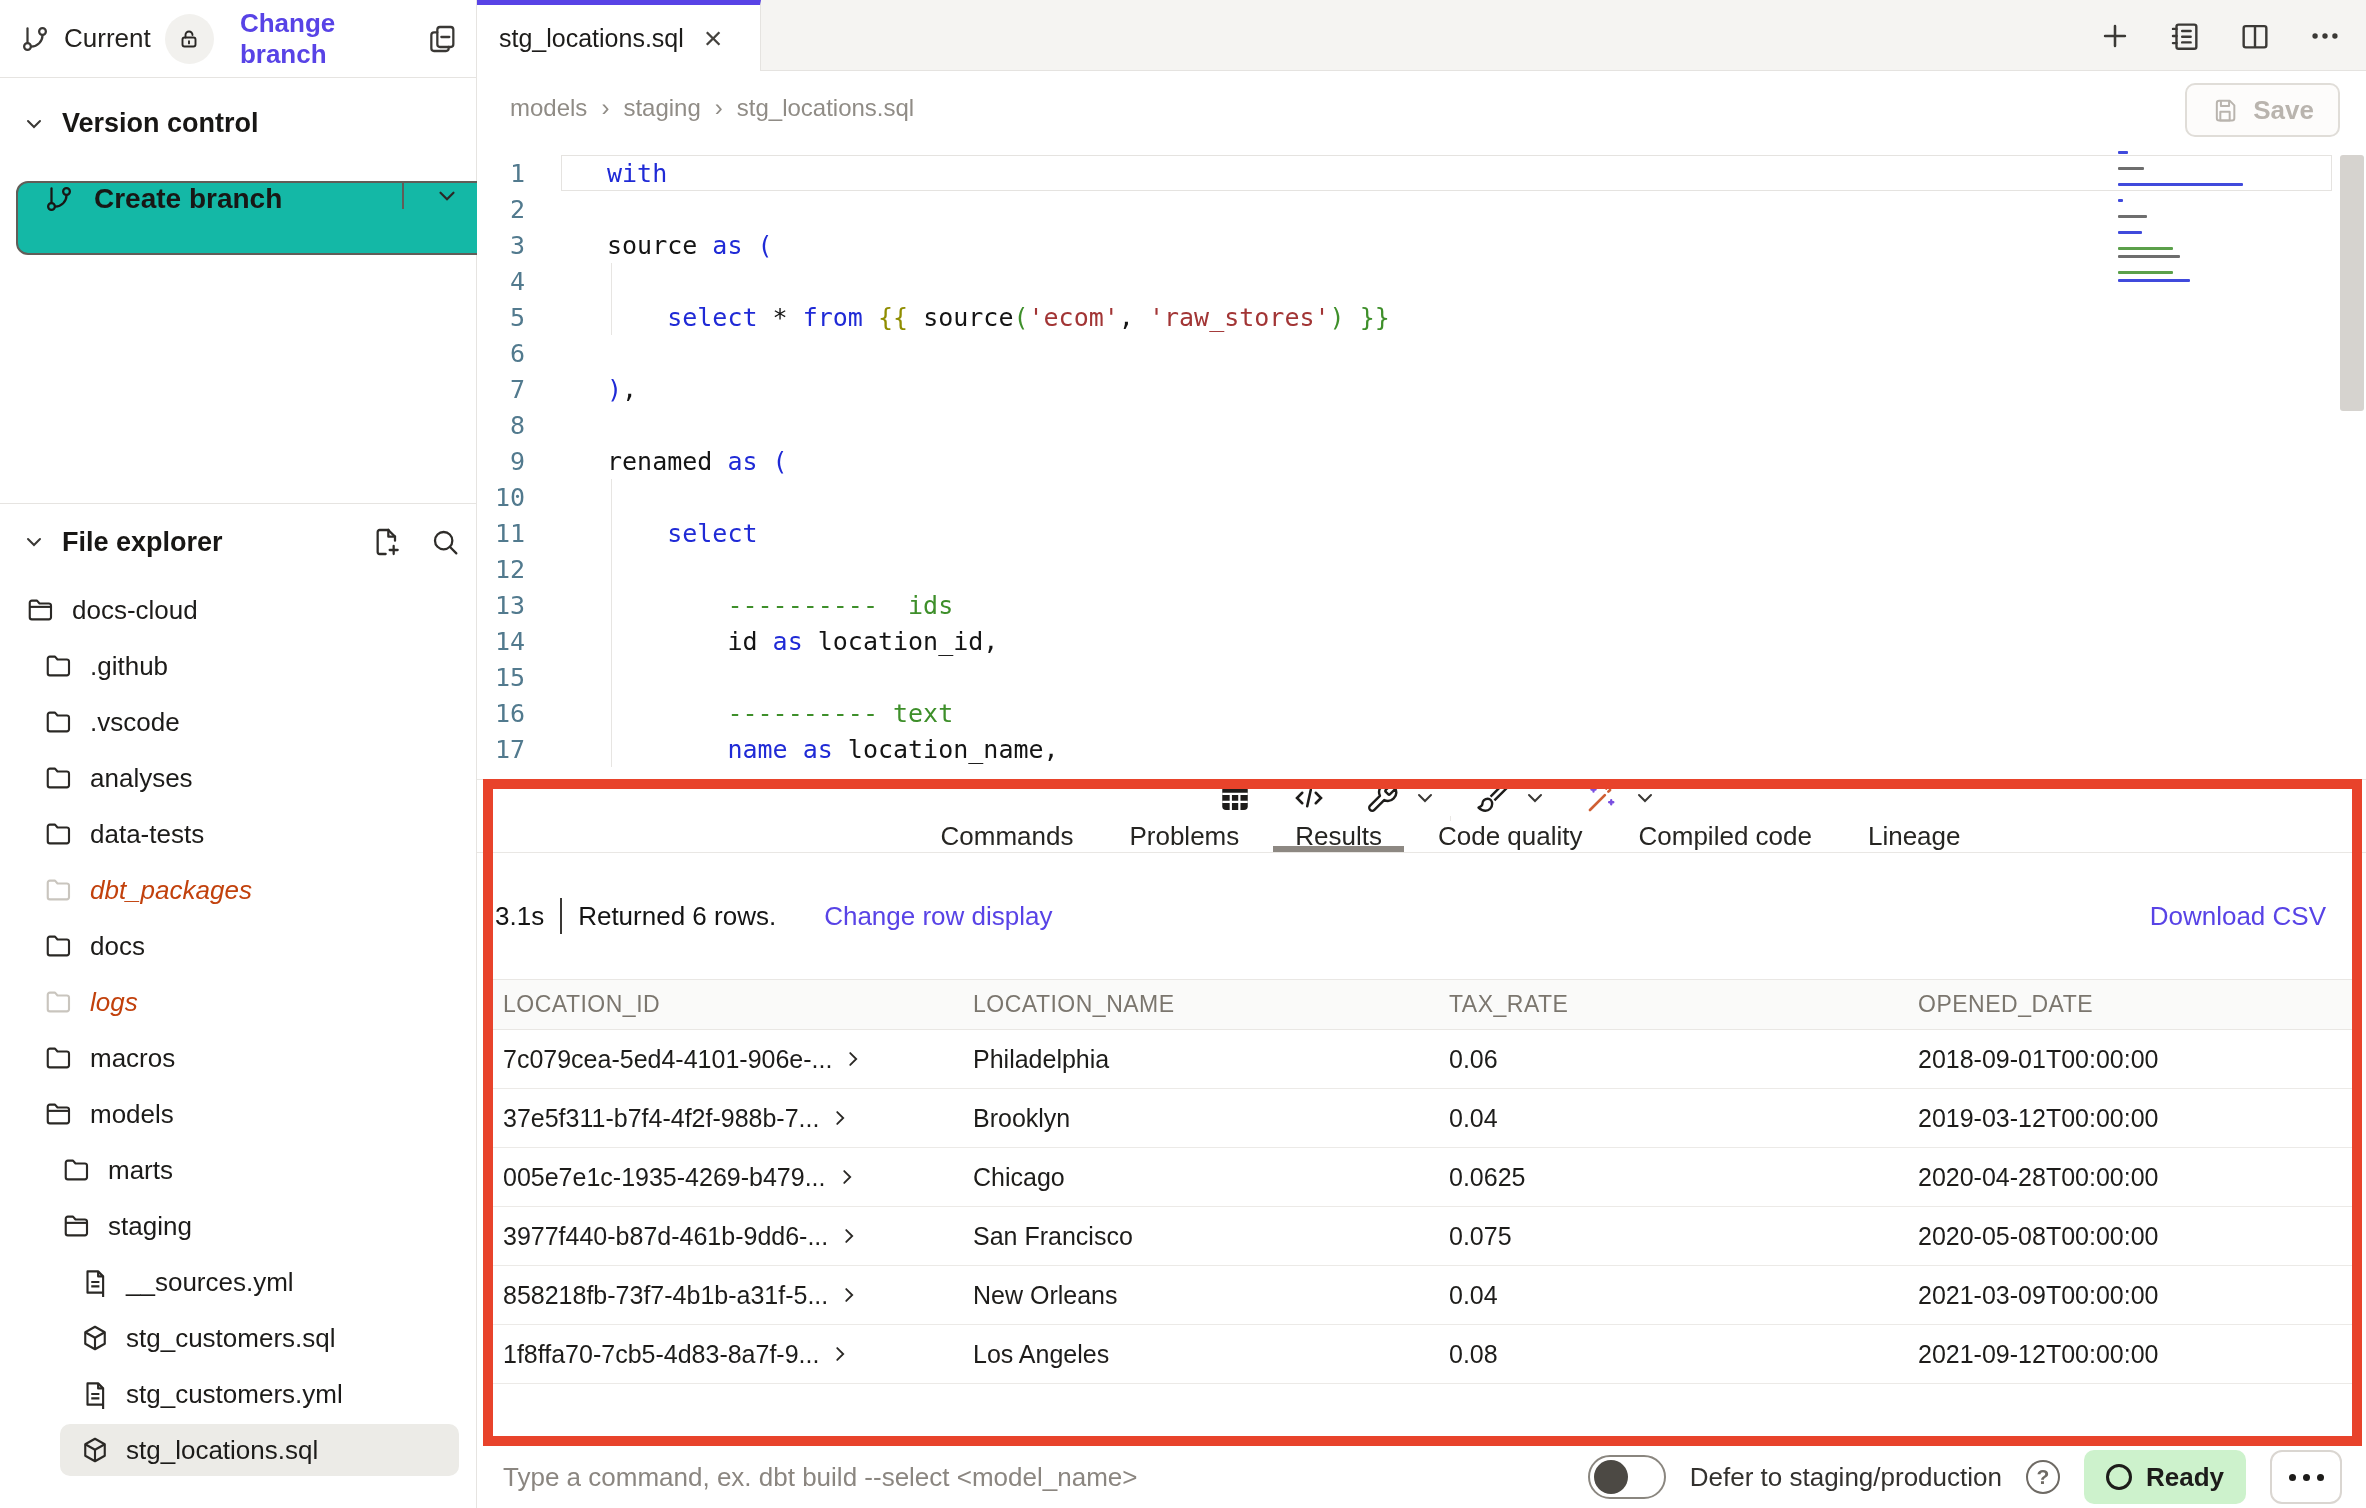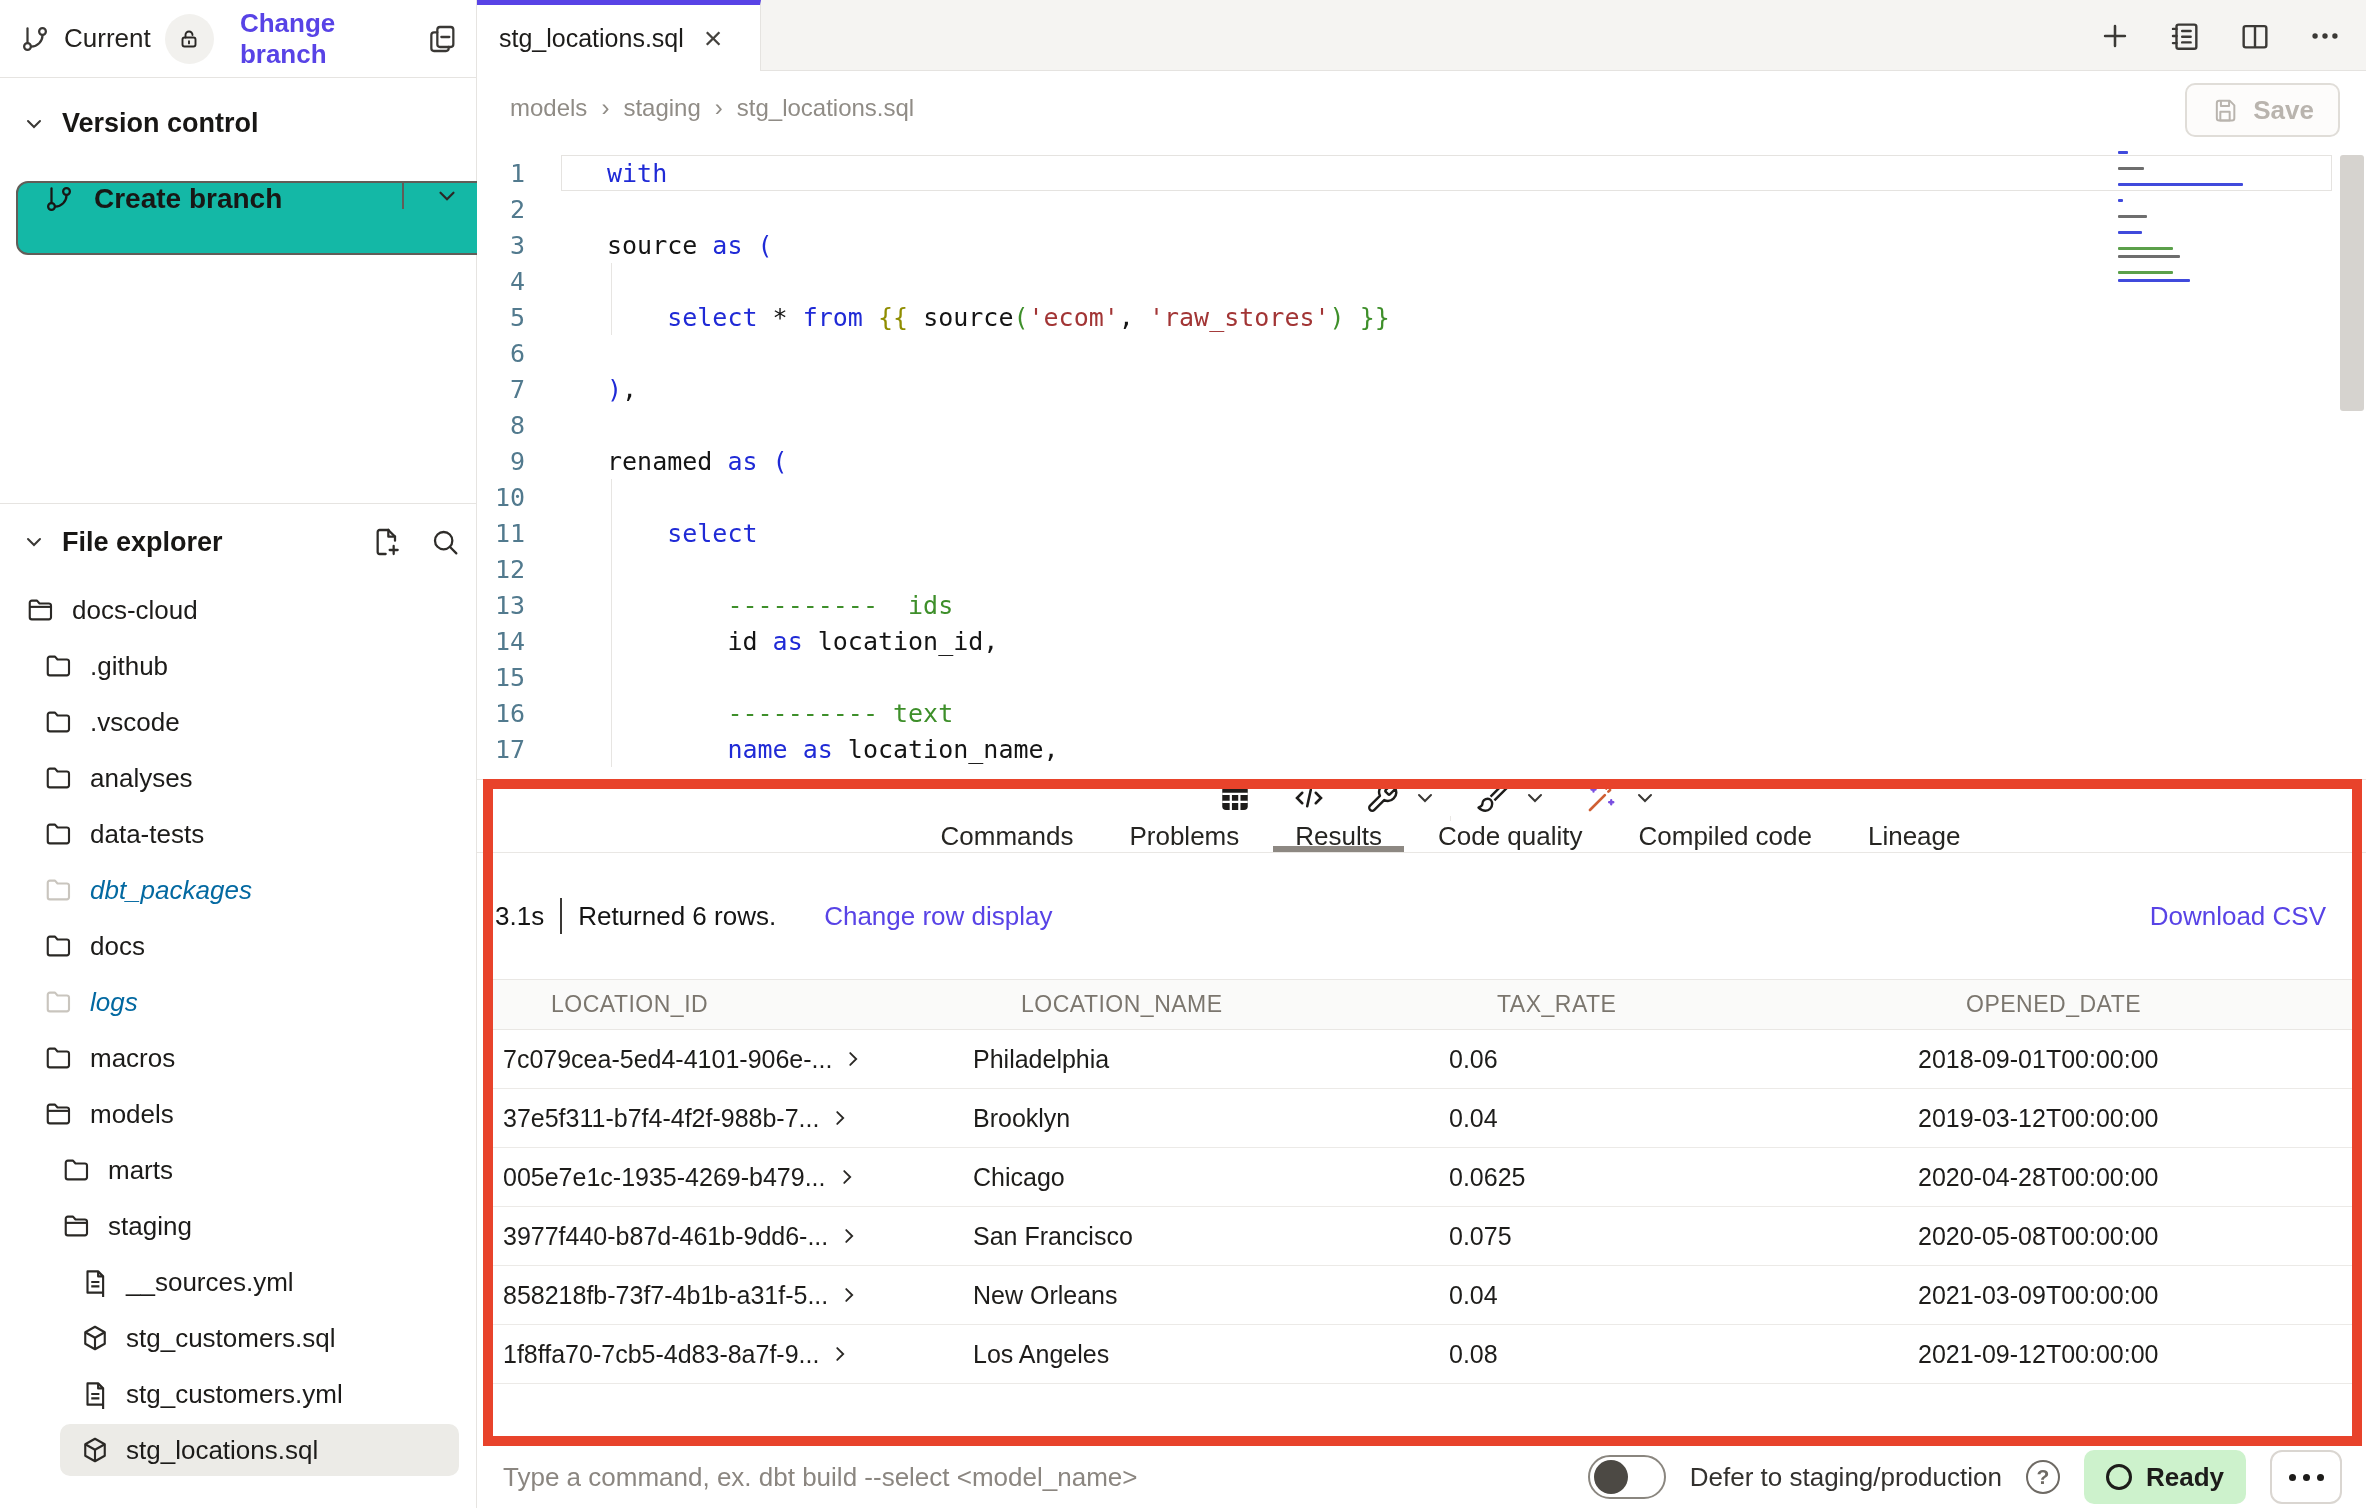--- a/index.html
+++ b/index.html
@@ -26,21 +26,21 @@
 
   .fe-section { position:absolute; top:503px; left:0; width:477px; border-top:1px solid #e6e4e1; }
   .fe-header { display:flex; align-items:center; padding:22px 16px 10px 22px; }
   .fe-header .fe-title { font-size:27px; font-weight:700; color:#181715; margin-left:16px; }
   .fe-actions { margin-left:auto; display:flex; align-items:center; gap:26px; color:#2e2c29; }
   .fe-actions > span { cursor:pointer; }
 
   .tree { margin-top:14px; }
   .tree-row { position:relative; height:56px; display:flex; align-items:center; font-size:26px; color:#1c1b19; cursor:pointer; }
   .tree-row .t-icon { color:#2a2825; margin-right:16px; flex:0 0 auto; }
-  .tree-row.muted { color:#0369a1; font-style:italic; }
+  .tree-row.muted { color:#c2410c; font-style:italic; }
   .tree-row.muted .t-icon { color:#c9c5be; }
   .tree-row.selected::before { content:""; position:absolute; left:60px; right:18px; top:2px; bottom:2px; background:#ecebe7; border-radius:10px; z-index:0; }
   .tree-row > * { position:relative; z-index:1; }
 
   
   .tabbar { position:absolute; left:477px; top:0; right:0; height:71px; background:#f5f4f2; border-bottom:1px solid #e5e3e0; }
   .tab-active { position:absolute; left:0; top:0; width:284px; height:71px; background:#fff; border-top:5px solid #5843e6; border-right:1px solid #e5e3e0; display:flex; align-items:center; padding:0 22px; cursor:pointer; }
   .tab-active .tab-label { font-size:25px; color:#1d1c1a; }
   .tab-close { margin-left:20px; font-size:32px; line-height:1; color:#44423e; cursor:pointer; }
   .tab-icons { position:absolute; right:24px; top:0; height:71px; display:flex; align-items:center; gap:36px; color:#3b3936; }
@@ -77,21 +77,21 @@
   .p-tab.active::after { content:""; position:absolute; left:0; right:0; bottom:0; height:6px; background:#8d8882; }
 
   .panel-info { height:126px; display:flex; align-items:center; padding:0 26px 0 18px; font-size:26px; color:#141414; }
   .pipe { width:2px; height:36px; background:#3a3835; margin:0 16px; }
   .link { color:#5843e6; font-weight:500; cursor:pointer; }
   .chg-row { margin-left:48px; }
   .dl-csv { margin-left:auto; margin-right:14px; }
 
   .rtable { margin-left:16px; width:1859px; }
   .rt-head { display:grid; grid-template-columns:470px 476px 469px 1fr; height:51px; align-items:center; background:#fafaf9; border-top:1px solid #e9e7e4; border-bottom:1px solid #e9e7e4; }
-  .rt-head > div { font-size:23px; color:#7b766e; padding-left:10px; letter-spacing:.5px;margin-left:48px; }
+  .rt-head > div { font-size:23px; color:#7b766e; padding-left:10px; letter-spacing:.5px; }
   .rt-row { display:grid; grid-template-columns:470px 476px 469px 1fr; height:59px; align-items:center; border-bottom:1px solid #eceae7; }
   .rt-row > div { font-size:25px; color:#1d1c1a; padding-left:10px; white-space:nowrap; }
   .id-cell { display:flex; align-items:center; }
   .id-chevron { margin-left:10px; color:#2a2825; cursor:pointer; flex:0 0 auto; }
 
   
   .statusbar { position:absolute; left:477px; top:1446px; right:0; height:62px; background:#fff; display:flex; align-items:center; padding:0 24px 0 26px; }
   .cmd-input { flex:1; border:none; outline:none; font-size:26px; color:#1d1c1a; font-family:"Liberation Sans",sans-serif; background:transparent; }
   .cmd-input::placeholder { color:#8b8680; }
   .sb-right { display:flex; align-items:center; gap:24px; }

